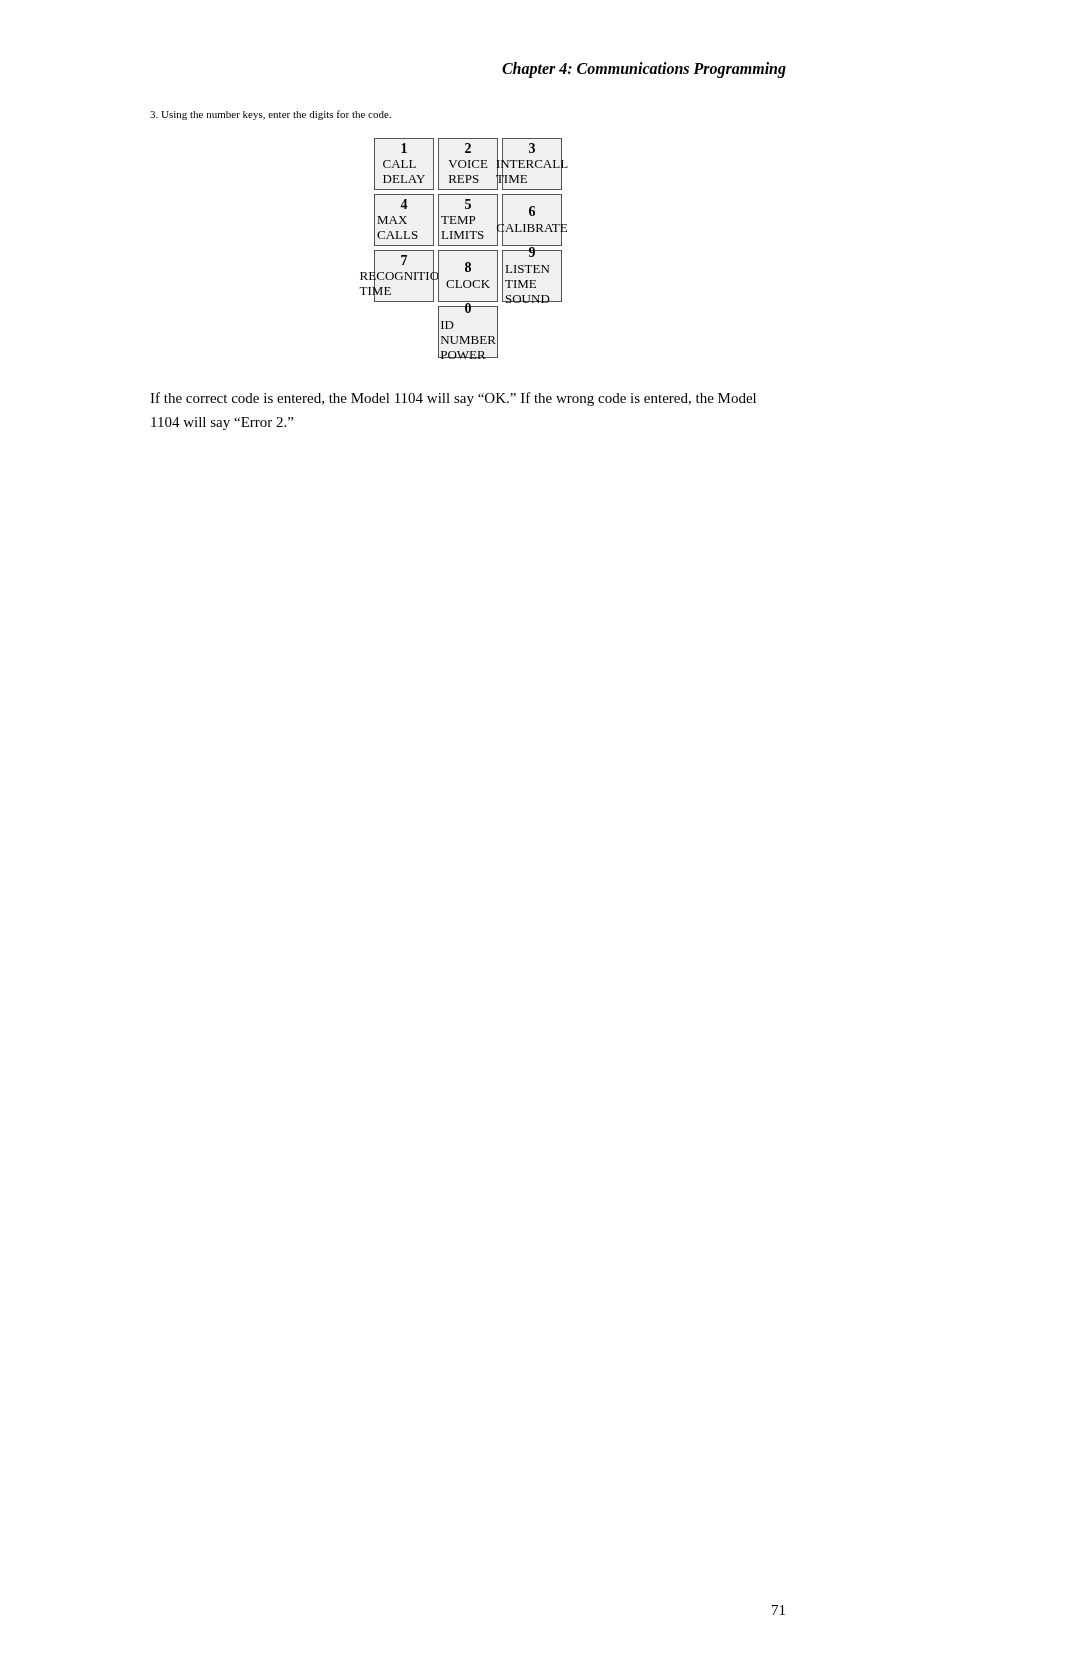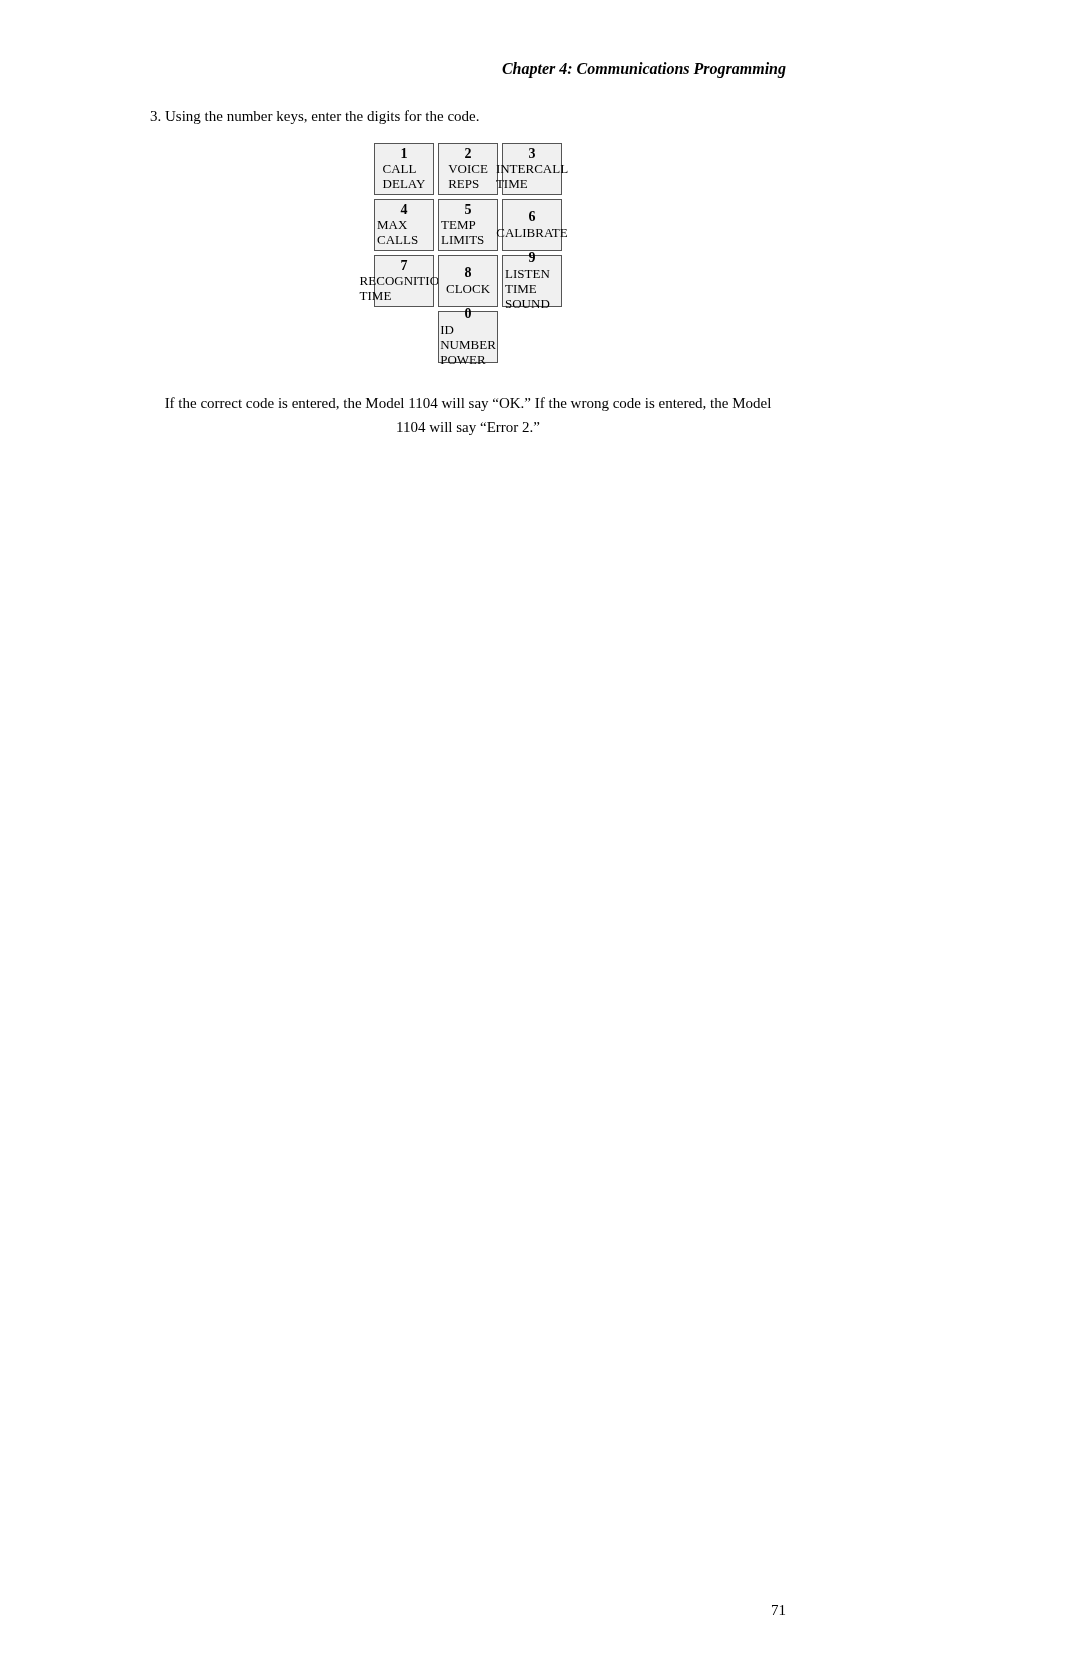--- a/index.html
+++ b/index.html
@@ -27,21 +27,21 @@
 
     .chapter-header {
       text-align: right;
       font-style: italic;
       font-weight: bold;
       font-size: 16px;
       margin-bottom: 30px;
     }
 
     .step-text {
-      font-size: 15px;
+      font-size: 11px;
       margin-bottom: 18px;
       padding-left: 20px;
     }
 
     .keypad-container {
       display: flex;
       justify-content: center;
       margin-left: 20px;
       margin-bottom: 28px;
     }
@@ -81,21 +81,20 @@
     }
 
     .key-zero {
       grid-column: 2 / 3;
     }
 
     .paragraph-text {
       font-size: 15px;
       line-height: 1.6;
       padding-left: 20px;
-      text-align: center;
     }
 
     .page-number {
       position: absolute;
       bottom: 50px;
       right: 110px;
       font-size: 15px;
     }
   </style>
 </head>

